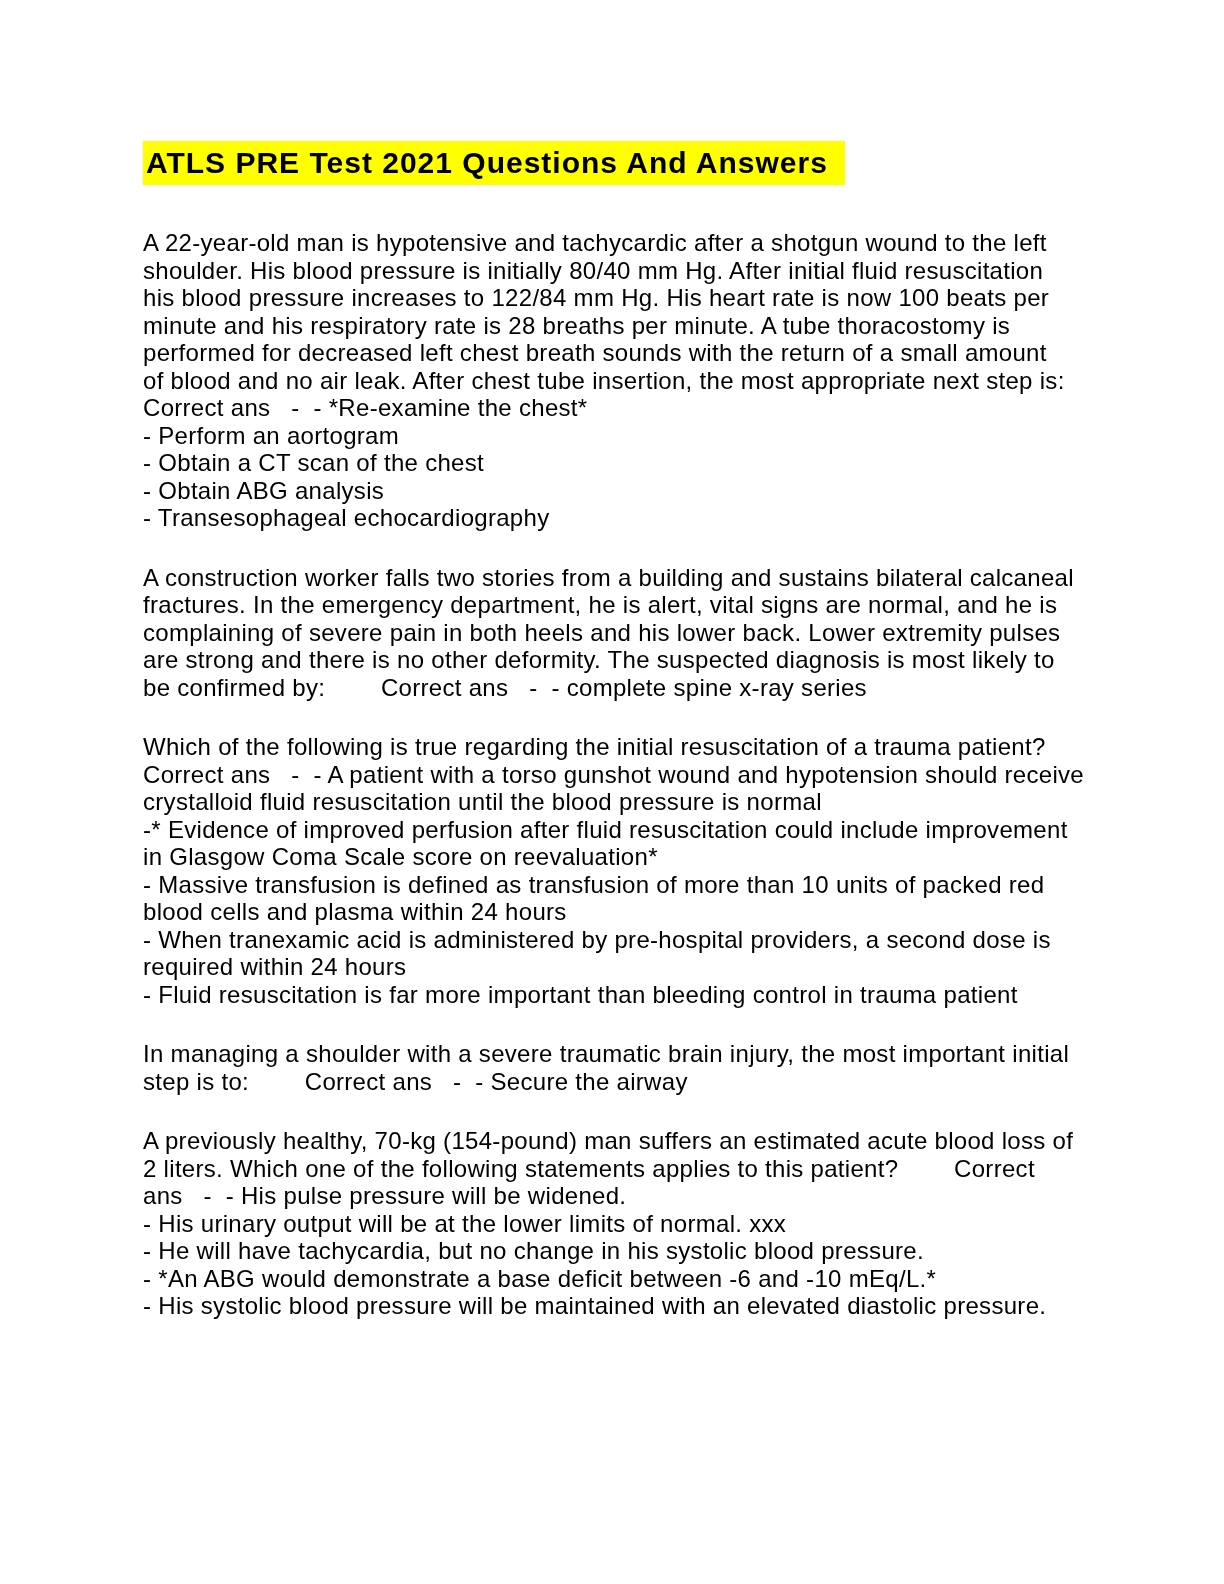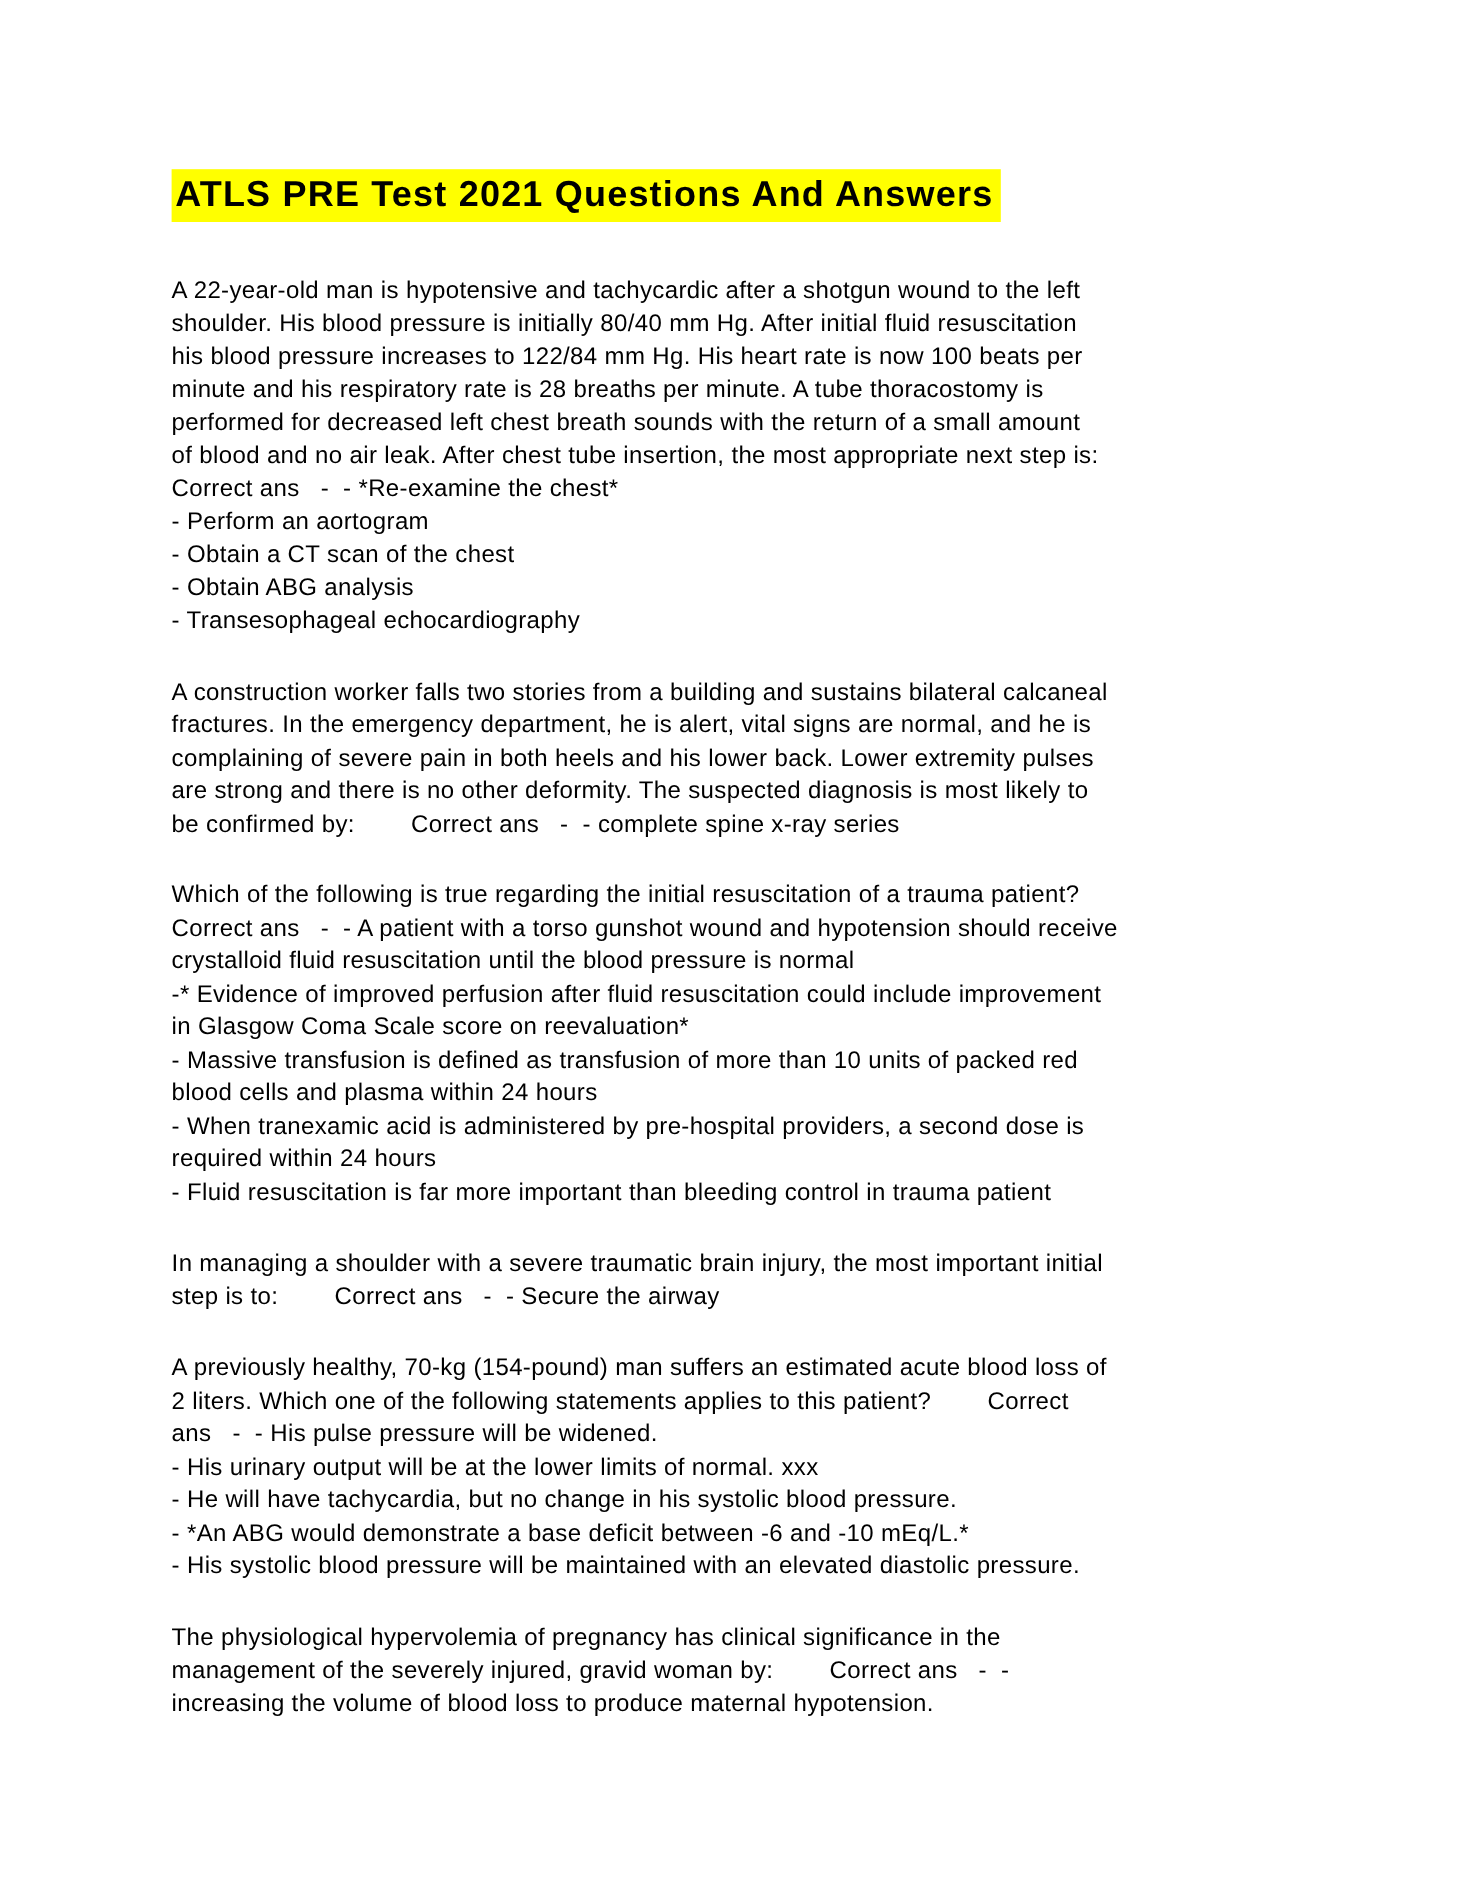--- a/index.html
+++ b/index.html
@@ -24,25 +24,25 @@
   }
   .doc-title {
     margin: 0 0 44px 0;
     font-size: 30px;
     font-weight: bold;
     letter-spacing: 1px;
     line-height: 44px;
   }
   .doc-title .hl {
     display: inline-block;
-    padding: 0 6px 0 3px;
+    padding: 0 17px 0 3px;
   }
   .para {
     margin: 1px 0 32px 0;
-    font-size: 20px;
+    font-size: 24px;
     line-height: 27.5px;
     letter-spacing: 0.3px;
     white-space: pre-wrap;
     font-weight: 400;
   }
 </style>
 </head>
 <body>
 
 <div class="page">
@@ -76,17 +76,14 @@
 - Fluid resuscitation is far more important than bleeding control in trauma patient</p>
     <p class="para">In managing a shoulder with a severe traumatic brain injury, the most important initial
 step is to:        Correct ans   -  - Secure the airway</p>
     <p class="para">A previously healthy, 70-kg (154-pound) man suffers an estimated acute blood loss of
 2 liters. Which one of the following statements applies to this patient?        Correct
 ans   -  - His pulse pressure will be widened.
 - His urinary output will be at the lower limits of normal. xxx
 - He will have tachycardia, but no change in his systolic blood pressure.
 - *An ABG would demonstrate a base deficit between -6 and -10 mEq/L.*
 - His systolic blood pressure will be maintained with an elevated diastolic pressure.</p>
-    <p class="para">The physiological hypervolemia of pregnancy has clinical significance in the
-management of the severely injured, gravid woman by:        Correct ans   -  -
-increasing the volume of blood loss to produce maternal hypotension.</p>
   </div>
 </div>
 
 </body></html>

